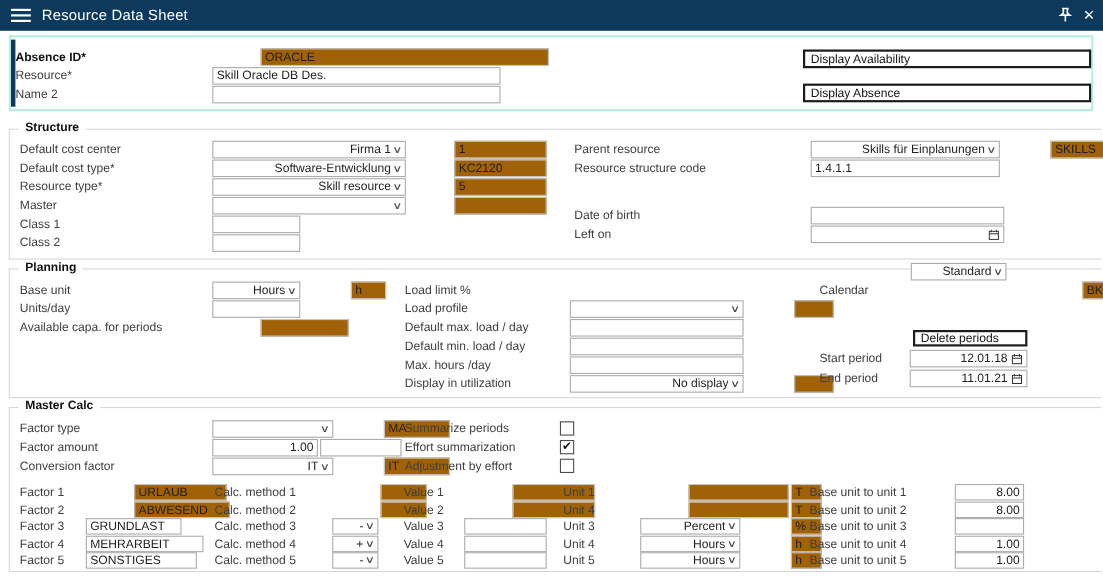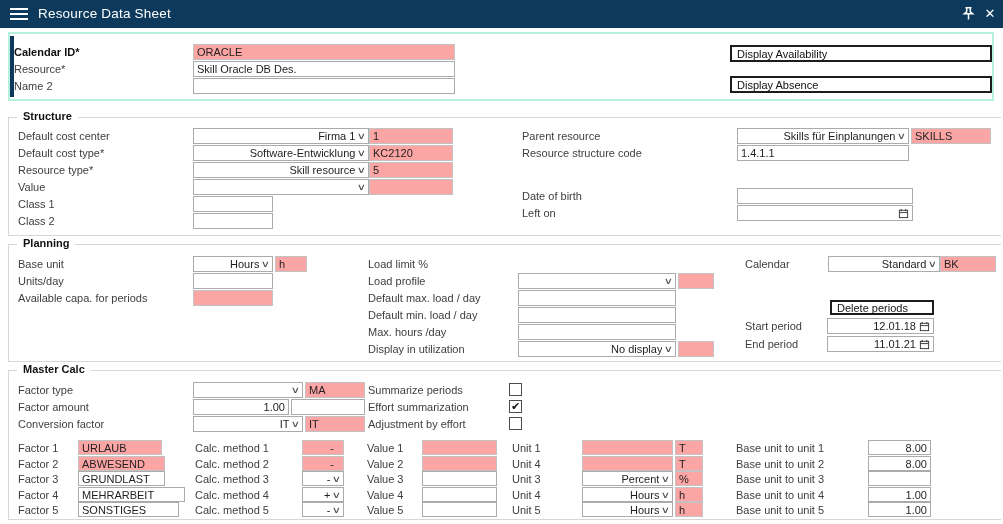--- a/index.html
+++ b/index.html
@@ -20,21 +20,21 @@
   .sec-structure { top:117px; height:119px; }
   .sec-planning  { top:244px; height:118px; }
   .sec-master    { top:370px; height:150px; }
   .leg { position:absolute; top:-8px; left:8px; background:#fff; padding:0 6px; font-size:11px; font-weight:bold; color:#111; }
 
   .lbl { position:absolute; font-size:11px; color:#3e3e3e; height:16px; line-height:16px; white-space:nowrap; }
   .lbl.b { font-weight:bold; color:#101010; }
 
   .fld { position:absolute; display:flex; align-items:center; height:16px; border:1px solid #ababab;
          background:#fff; font-size:11px; color:#1e1e1e; padding:0 3px; white-space:nowrap; overflow:hidden; }
-  .fld.ro { background:#fca5a5; border-color:#c3c3c3; }
+  .fld.ro { background:#a16207; border-color:#c3c3c3;margin-left:44px; }
   .fld.r { justify-content:flex-end; }
   .sel { justify-content:flex-end; }
   .val { overflow:hidden; white-space:nowrap; }
   .chev { font-size:9px; color:#4a4a4a; margin-left:3px; transform:scaleX(1.4); flex:none; }
 
   .btn { position:absolute; display:flex; align-items:center; height:17px; border:2px solid #1c1c1c;
          background:#fff; font-size:11px; color:#111; padding:0 5px; cursor:pointer; white-space:nowrap; }
 
   .cb { position:absolute; width:13px; height:13px; border:1px solid #4c4c4c; background:#fff;
         display:flex; align-items:center; justify-content:center; font-size:11px; line-height:11px; color:#111; cursor:pointer; }
@@ -59,21 +59,21 @@
           <path d="M5.3 1.6 v3.9 l-2.1 1.7 h7.6 l-2.1 -1.7 v-3.9"></path>
           <path d="M7 7.4 v5.2"></path>
       </svg>
     </div>
     <div class="closebtn">✕</div>
   </div>
 
   <div class="panel"></div>
   <div class="abar"></div>
 
-  <div class="lbl b" style="left:14px;top:44px">Calendar ID*</div>
+  <div class="lbl b" style="left:14px;top:44px">Absence ID*</div>
   <div class="lbl" style="left:14px;top:61px">Resource*</div>
   <div class="lbl" style="left:14px;top:78px">Name 2</div>
   <div class="fld ro" style="left:193px;top:44px;width:262px">ORACLE</div>
   <div class="fld" style="left:193px;top:61px;width:262px">Skill Oracle DB Des.</div>
   <div class="fld" style="left:193px;top:78px;width:262px"></div>
   <div class="btn" style="left:730px;top:45px;width:262px">Display Availability</div>
   <div class="btn" style="left:730px;top:76px;width:262px">Display Absence</div>
 
   <div class="sec sec-structure">
     <span class="leg">Structure</span>
@@ -93,21 +93,21 @@
   </div>
   <div class="fld ro" style="left:369px;top:145px;width:84px">KC2120</div>
 
   <div class="lbl" style="left:18px;top:162px">Resource type*</div>
   <div class="fld sel" style="left:193px;top:162px;width:176px">
     <span class="val">Skill resource</span>
       <span class="chev">∨</span>
   </div>
   <div class="fld ro" style="left:369px;top:162px;width:84px">5</div>
 
-  <div class="lbl" style="left:18px;top:179px">Value</div>
+  <div class="lbl" style="left:18px;top:179px">Master</div>
   <div class="fld sel" style="left:193px;top:179px;width:176px">
     <span class="val"></span>
       <span class="chev">∨</span>
   </div>
   <div class="fld ro" style="left:369px;top:179px;width:84px"></div>
 
   <div class="lbl" style="left:18px;top:196px">Class 1</div>
   <div class="fld" style="left:193px;top:196px;width:80px"></div>
   <div class="lbl" style="left:18px;top:213px">Class 2</div>
   <div class="fld" style="left:193px;top:213px;width:80px"></div>
@@ -170,21 +170,21 @@
   <div class="fld" style="left:518px;top:324px;width:158px"></div>
 
   <div class="lbl" style="left:368px;top:341px">Display in utilization</div>
   <div class="fld sel" style="left:518px;top:341px;width:158px">
     <span class="val">No display</span>
       <span class="chev">∨</span>
   </div>
   <div class="fld ro" style="left:678px;top:341px;width:36px"></div>
 
   <div class="lbl" style="left:745px;top:256px">Calendar</div>
-  <div class="fld sel" style="left:828px;top:256px;width:112px">
+  <div class="fld sel" style="left:828px;top:239px;width:87px">
     <span class="val">Standard</span>
       <span class="chev">∨</span>
   </div>
   <div class="fld ro" style="left:940px;top:256px;width:56px">BK</div>
 
   <div class="btn" style="left:830px;top:300px;width:104px;height:15px;border-width:2px">Delete periods</div>
 
   <div class="lbl" style="left:745px;top:318px">Start period</div>
   <div class="fld sel" style="left:827px;top:318px;width:107px">
     <span class="val">12.01.18</span>

